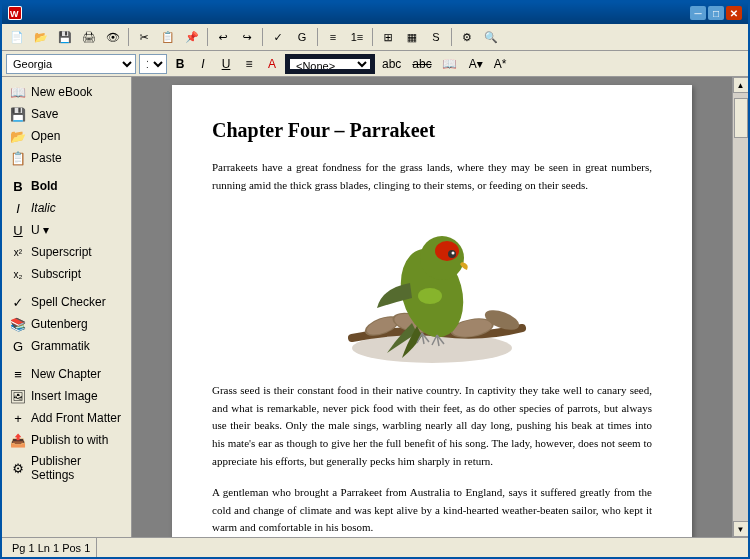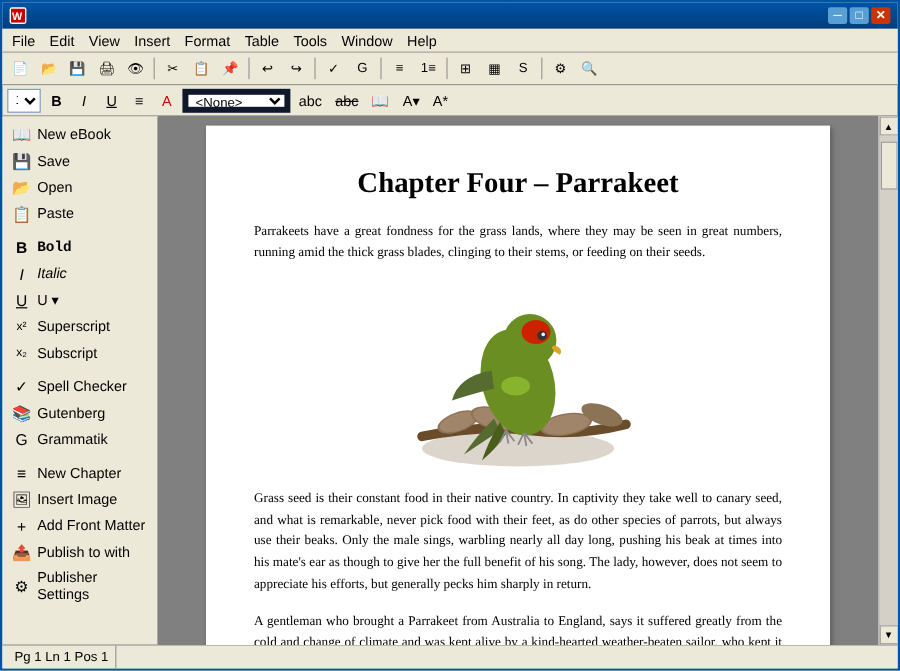--- a/index.html
+++ b/index.html
@@ -42,21 +42,21 @@
 
     
     .sidebar { width: 130px; background: #ece9d8; border-right: 1px solid #999; overflow-y: auto; flex-shrink: 0; padding: 4px 0; }
     .sidebar-item { display: flex; align-items: center; gap: 5px; padding: 3px 8px; cursor: pointer; font-size: 12px; }
     .sidebar-icon { width: 16px; height: 16px; flex-shrink: 0; display: flex; align-items: center; justify-content: center; font-size: 13px; }
     .sidebar-divider { height: 6px; }
 
     
     .doc-area { flex: 1; background: #808080; overflow: auto; padding: 8px; display: flex; justify-content: center; }
     .doc-page { background: white; width: 520px; min-height: 480px; padding: 30px 40px; font-family: Georgia, serif; font-size: 11px; line-height: 1.5; box-shadow: 2px 2px 5px rgba(0,0,0,0.3); }
-    .doc-chapter { font-size: 24px; font-weight: bold; margin-bottom: 14px; font-family: Georgia, serif; text-align: center; }
+    .doc-chapter { font-size: 20px; font-weight: bold; margin-bottom: 14px; font-family: Georgia, serif; }
     .doc-para { text-align: justify; margin-bottom: 10px; font-size: 11px; line-height: 1.6; margin-top: 14px; }
     .bird-image { display: flex; justify-content: center; margin: 14px 0; }
     .bird-svg { width: 220px; height: 160px; }
 
     
     .right-scroll { width: 16px; background: #ece9d8; border-left: 1px solid #999; display: flex; flex-direction: column; align-items: center; flex-shrink: 0; }
     .scroll-btn { width: 16px; height: 16px; background: #ece9d8; border: 1px solid #999; display: flex; align-items: center; justify-content: center; font-size: 8px; cursor: pointer; }
     .scroll-track { flex: 1; width: 16px; background: #d4d0c8; position: relative; }
     .scroll-thumb { width: 14px; height: 40px; background: #ece9d8; border: 1px solid #999; position: absolute; top: 5px; left: 1px; }
 
@@ -78,31 +78,20 @@
           </svg>
       </div>
     </div>
     <div class="title-controls">
       <div class="title-btn min">─</div>
       <div class="title-btn max">□</div>
       <div class="title-btn close">✕</div>
     </div>
   </div>
 
-  <div class="menu-bar">
-    <div class="menu-item">File</div>
-    <div class="menu-item">Edit</div>
-    <div class="menu-item">View</div>
-    <div class="menu-item">Insert</div>
-    <div class="menu-item">Format</div>
-    <div class="menu-item">Table</div>
-    <div class="menu-item">Tools</div>
-    <div class="menu-item">Window</div>
-    <div class="menu-item">Help</div>
-  </div>
 
   <div class="toolbar-area">
     <div class="toolbar-row">
       <div class="tb-btn">📄</div>
       <div class="tb-btn">📂</div>
       <div class="tb-btn">💾</div>
       <div class="tb-btn">🖨</div>
       <div class="tb-btn">👁</div>
       <div class="tb-separator"></div>
       <div class="tb-btn">✂</div>
@@ -121,20 +110,23 @@
       <div class="tb-btn">⊞</div>
       <div class="tb-btn">▦</div>
       <div class="tb-btn">S</div>
       <div class="tb-separator"></div>
       <div class="tb-btn">⚙</div>
       <div class="tb-btn">🔍</div>
     </div>
   </div>
 
   <div class="format-bar">
+    <select class="font-select">
+      <option>Georgia</option>
+    </select>
     <select class="size-select">
       <option>12</option>
     </select>
     <div class="fmt-btn bold">B</div>
     <div class="fmt-btn italic">I</div>
     <div class="fmt-btn underline">U</div>
     <div class="fmt-btn">≡</div>
     <div class="fmt-btn" style="color:#c00;">A</div>
     <select class="style-select">
       <option>&lt;None&gt;</option>
@@ -161,21 +153,21 @@
         <span class="sidebar-icon">📂</span>
         <span>Open</span>
       </div>
       <div class="sidebar-item">
         <span class="sidebar-icon">📋</span>
         <span>Paste</span>
       </div>
       <div class="sidebar-divider"></div>
       <div class="sidebar-item">
         <span class="sidebar-icon" style="font-weight:bold;">B</span>
-        <span style="font-weight:bold;font-family:Liberation Mono, monospace;">Bold</span>
+        <span style="font-weight:bold;">Bold</span>
       </div>
       <div class="sidebar-item">
         <span class="sidebar-icon" style="font-style:italic;">I</span>
         <span style="font-style:italic;">Italic</span>
       </div>
       <div class="sidebar-item">
         <span class="sidebar-icon" style="text-decoration:underline;">U</span>
         <span>U ▾</span>
       </div>
       <div class="sidebar-item">

